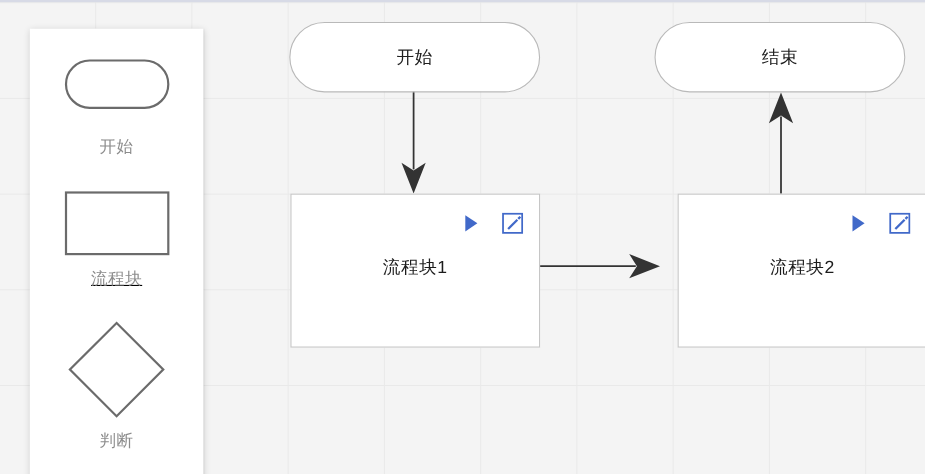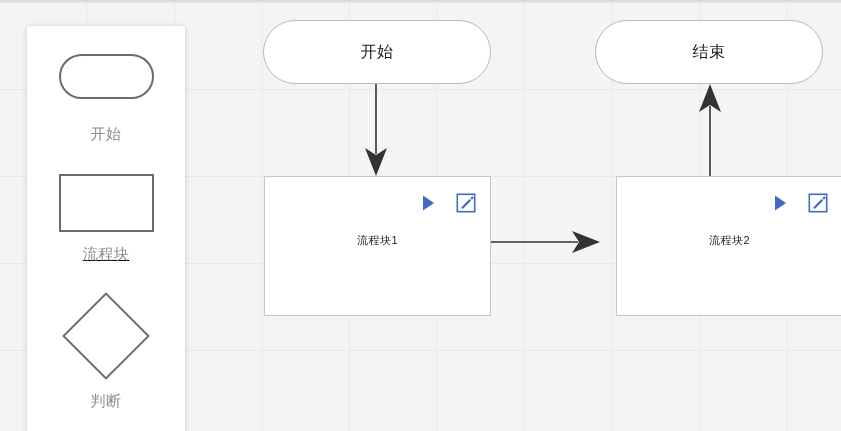--- a/index.html
+++ b/index.html
@@ -166,21 +166,21 @@
     height: 20px;
     display: block;
     cursor: pointer;
   }
   .process-label {
     position: absolute;
     left: 0;
     right: 0;
     top: 56px;
     text-align: center;
-    font-size: 11px;
+    font-size: 16px;
     color: #1c1c1c;
     letter-spacing: 0.5px;
   }
 
   
   .connector {
     position: absolute;
     z-index: 5;
     overflow: visible;
   }

